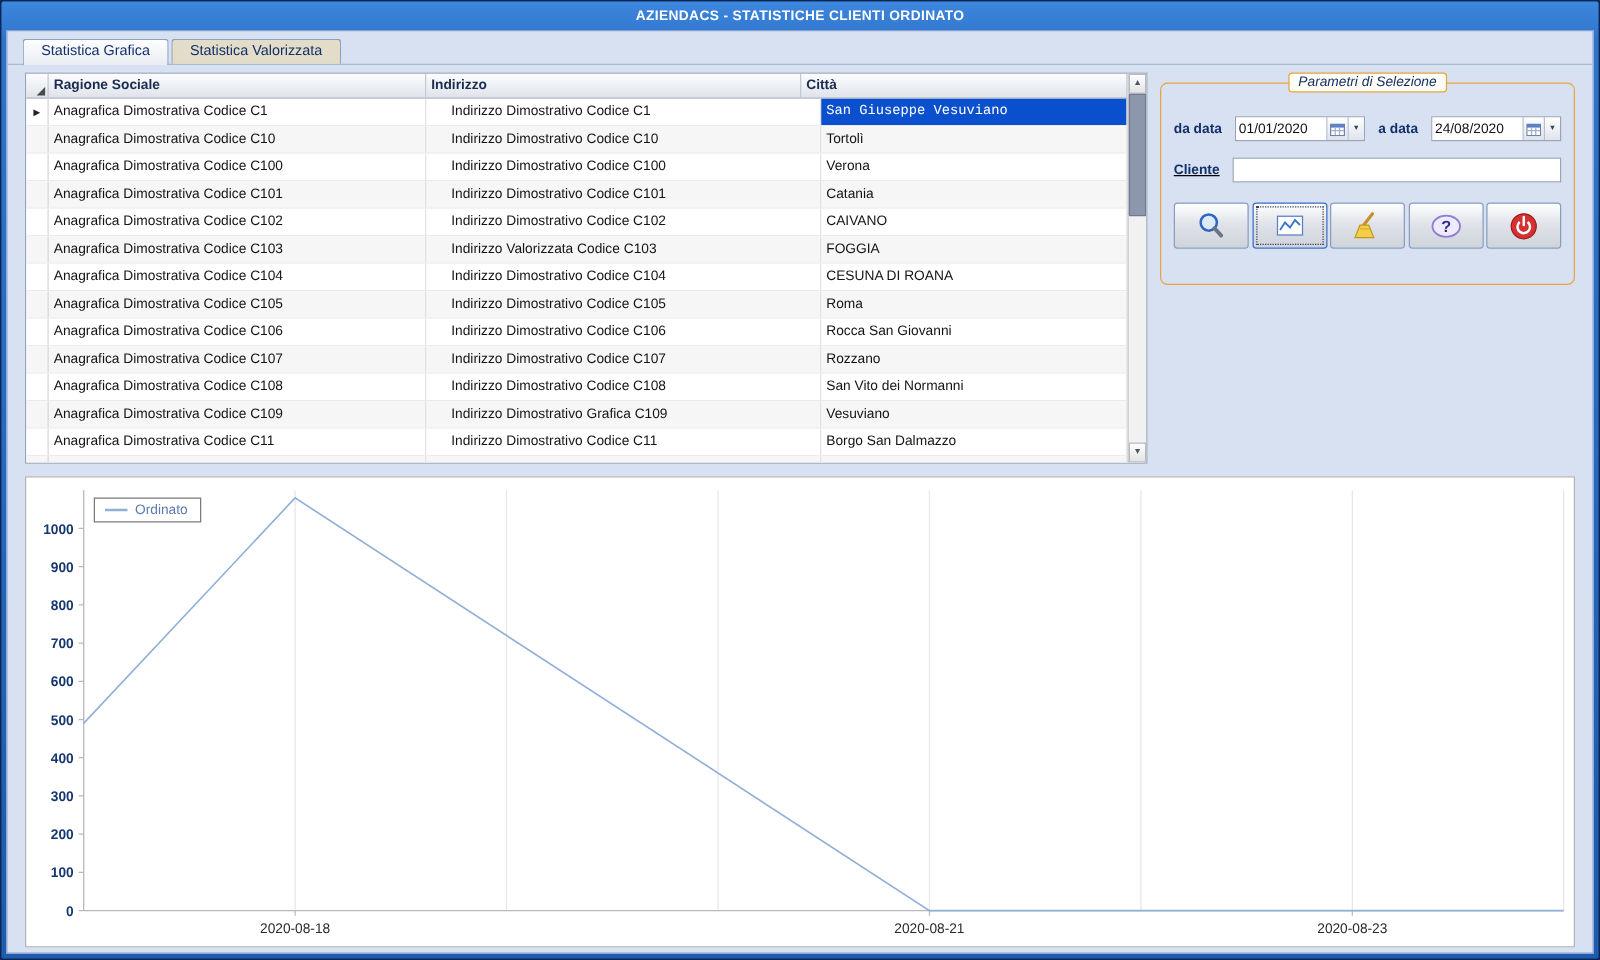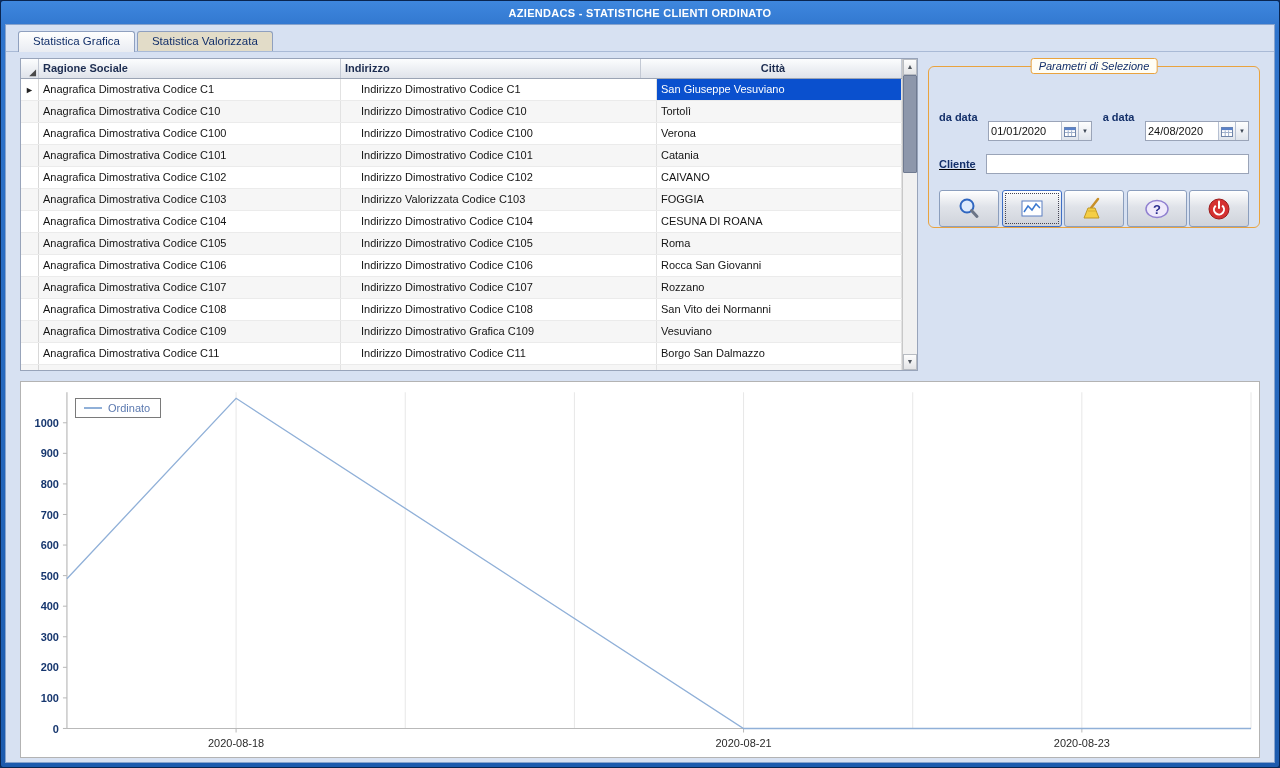--- a/index.html
+++ b/index.html
@@ -22,48 +22,48 @@
   .main-row{margin:6px 14px 0;display:flex;gap:10px;}
 
   
   .grid-wrap{width:898px;height:313px;background:#fff;border:1px solid #98a4ba;position:relative;overflow:hidden;}
   .grid-inner{margin-right:15px;}
   .grid-header{display:flex;height:20px;background:linear-gradient(#fcfdfe,#dfe3ea);border-bottom:1px solid #9ba4b4;}
   .hcell{border-right:1px solid #c3c9d4;padding-left:4px;font-size:11px;font-weight:600;
     color:#1c2c50;line-height:19px;white-space:nowrap;overflow:hidden;}
   .h-ind{width:18px;position:relative;padding:0;}
   .corner{position:absolute;right:2px;bottom:1px;font-size:8px;color:#4a4a4a;line-height:1;}
-  .h-rag{width:302px;} .h-indz{width:300px;} .h-cit{flex:1;text-align:center;}
+  .h-rag{width:302px;} .h-indz{width:300px;} .h-cit{flex:1;}
   .grid-row{display:flex;height:22px;border-bottom:1px solid #ebebeb;background:#fff;}
   .grid-row.alt{background:#f6f6f6;}
   .cell-ind{width:18px;border-right:1px solid #d8d8d8;font-size:9px;line-height:22px;text-align:center;color:#222;}
   .cell{border-right:1px solid #e2e2e2;padding-left:4px;font-size:11px;line-height:21px;
     color:#141414;white-space:nowrap;overflow:hidden;}
   .c-rag{width:302px;} .c-indz{width:300px;margin-left:16px;} .c-cit{flex:1;}
-  .cell.sel{background:#0a50ce;color:#fff;}
+  .cell.sel{background:#0a50ce;color:#fff;font-family:Liberation Mono, monospace;}
 
   
   .vscroll{position:absolute;top:0;right:0;bottom:0;width:15px;background:#f1f1f1;
     border-left:1px solid #c8c8c8;display:flex;flex-direction:column;}
   .sb-btn{height:16px;line-height:14px;text-align:center;font-size:7px;color:#50565e;
     background:linear-gradient(#fdfdfd,#e3e4e6);border:1px solid #b8bcc2;cursor:pointer;}
   .sb-track{flex:1;position:relative;}
   .sb-thumb{position:absolute;top:0;left:0;right:0;height:98px;background:#8d97ab;
     border:1px solid #6f7a90;border-radius:1px;cursor:pointer;}
 
   
   .params{flex:1;height:162px;margin-top:8px;position:relative;border:1px solid #e9a33f;
     border-radius:6px;padding:26px 10px 0;}
   .params-legend{position:absolute;top:-9px;left:50%;transform:translateX(-50%);
     background:#fffef6;border:1px solid #e9a33f;border-radius:3px;padding:1px 7px;
     font-size:11px;color:#14306a;white-space:nowrap;font-style:italic;}
   .prow{display:flex;align-items:center;}
   .prow1{justify-content:space-between;}
   .plabel{font-size:11px;font-weight:bold;color:#14306a;white-space:nowrap;}
-  .date-editor{display:flex;width:104px;height:20px;border:1px solid #9aa4b8;background:#fff;align-items:stretch;margin-top:28px;}
+  .date-editor{display:flex;width:104px;height:20px;border:1px solid #9aa4b8;background:#fff;align-items:stretch;}
   .date-input{flex:1;min-width:0;border:none;outline:none;font-size:11px;padding:0 2px;
     font-family:"Liberation Sans",sans-serif;color:#111;}
   .date-btn{width:17px;display:flex;align-items:center;justify-content:center;
     background:linear-gradient(#fefefe,#dfe4ec);border-left:1px solid #b6c0d2;cursor:pointer;}
   .date-drop{width:13px;display:flex;align-items:center;justify-content:center;font-size:6px;
     color:#3c4654;background:linear-gradient(#fefefe,#dfe4ec);border-left:1px solid #b6c0d2;cursor:pointer;}
   .prow2{margin-top:13px;text-decoration:underline;}
   .cliente-input{flex:1;height:20px;border:1px solid #9aa4b8;font-size:11px;padding:0 3px;
     margin-left:10px;font-family:"Liberation Sans",sans-serif;}
   .btnrow{margin-top:16px;justify-content:space-between;}

